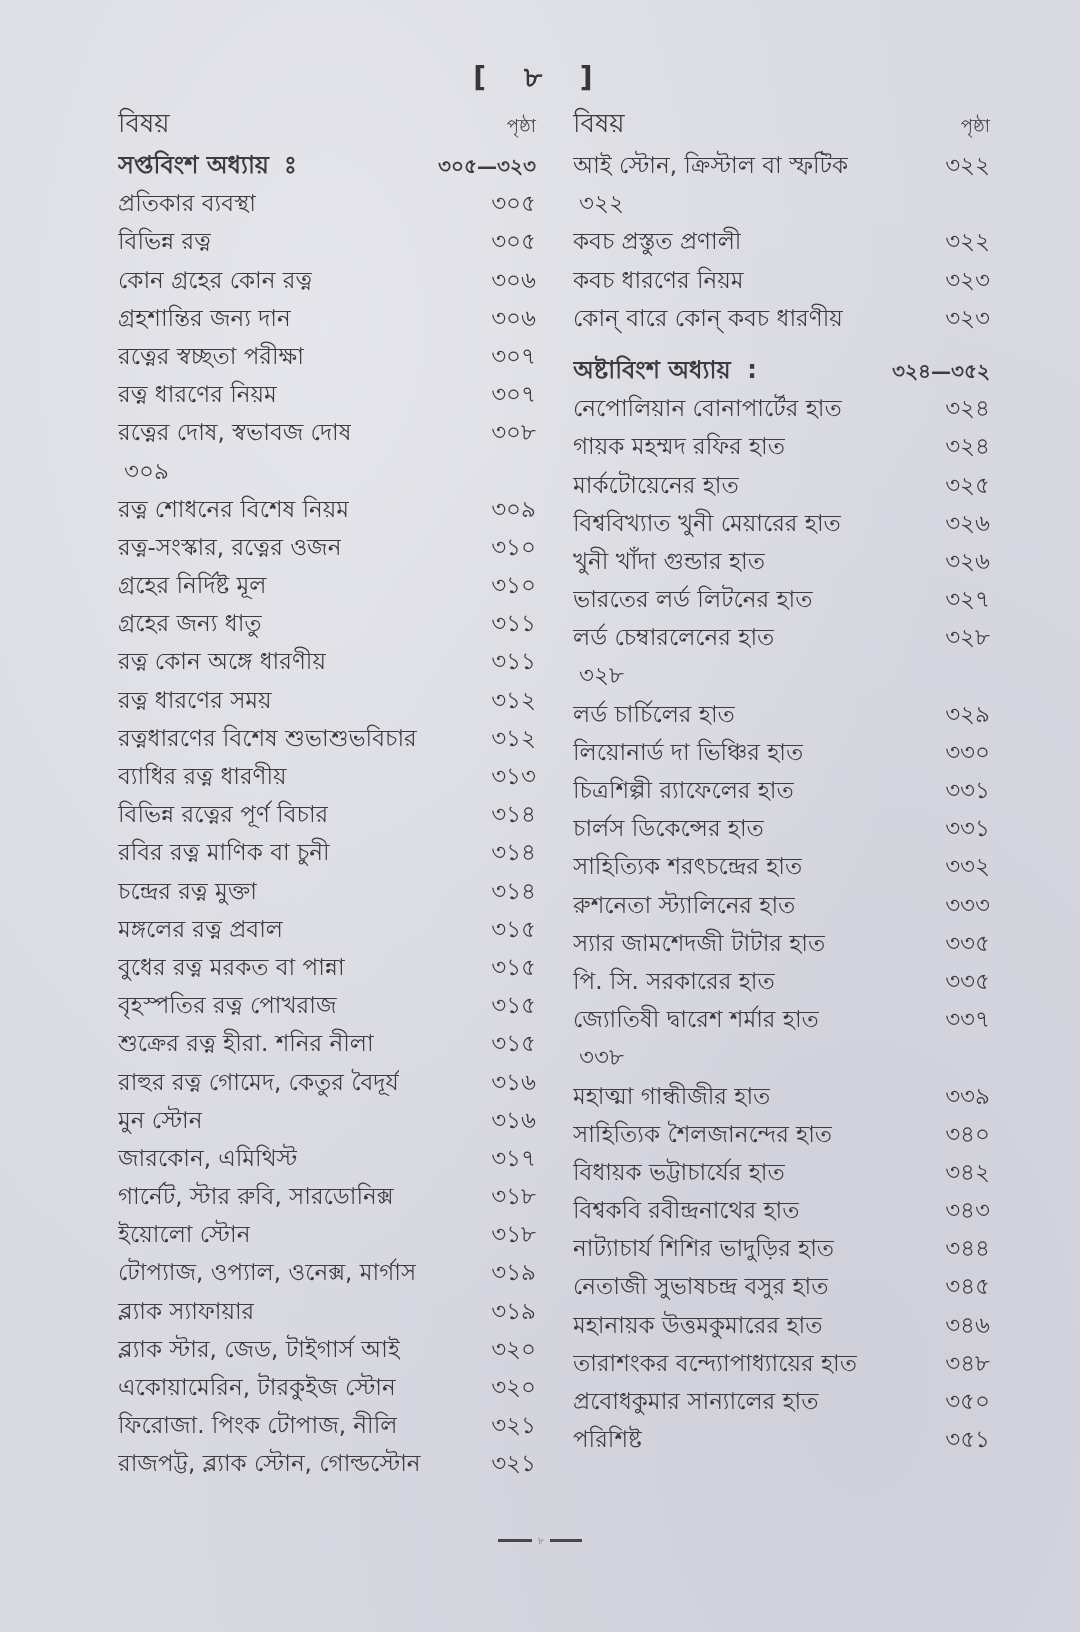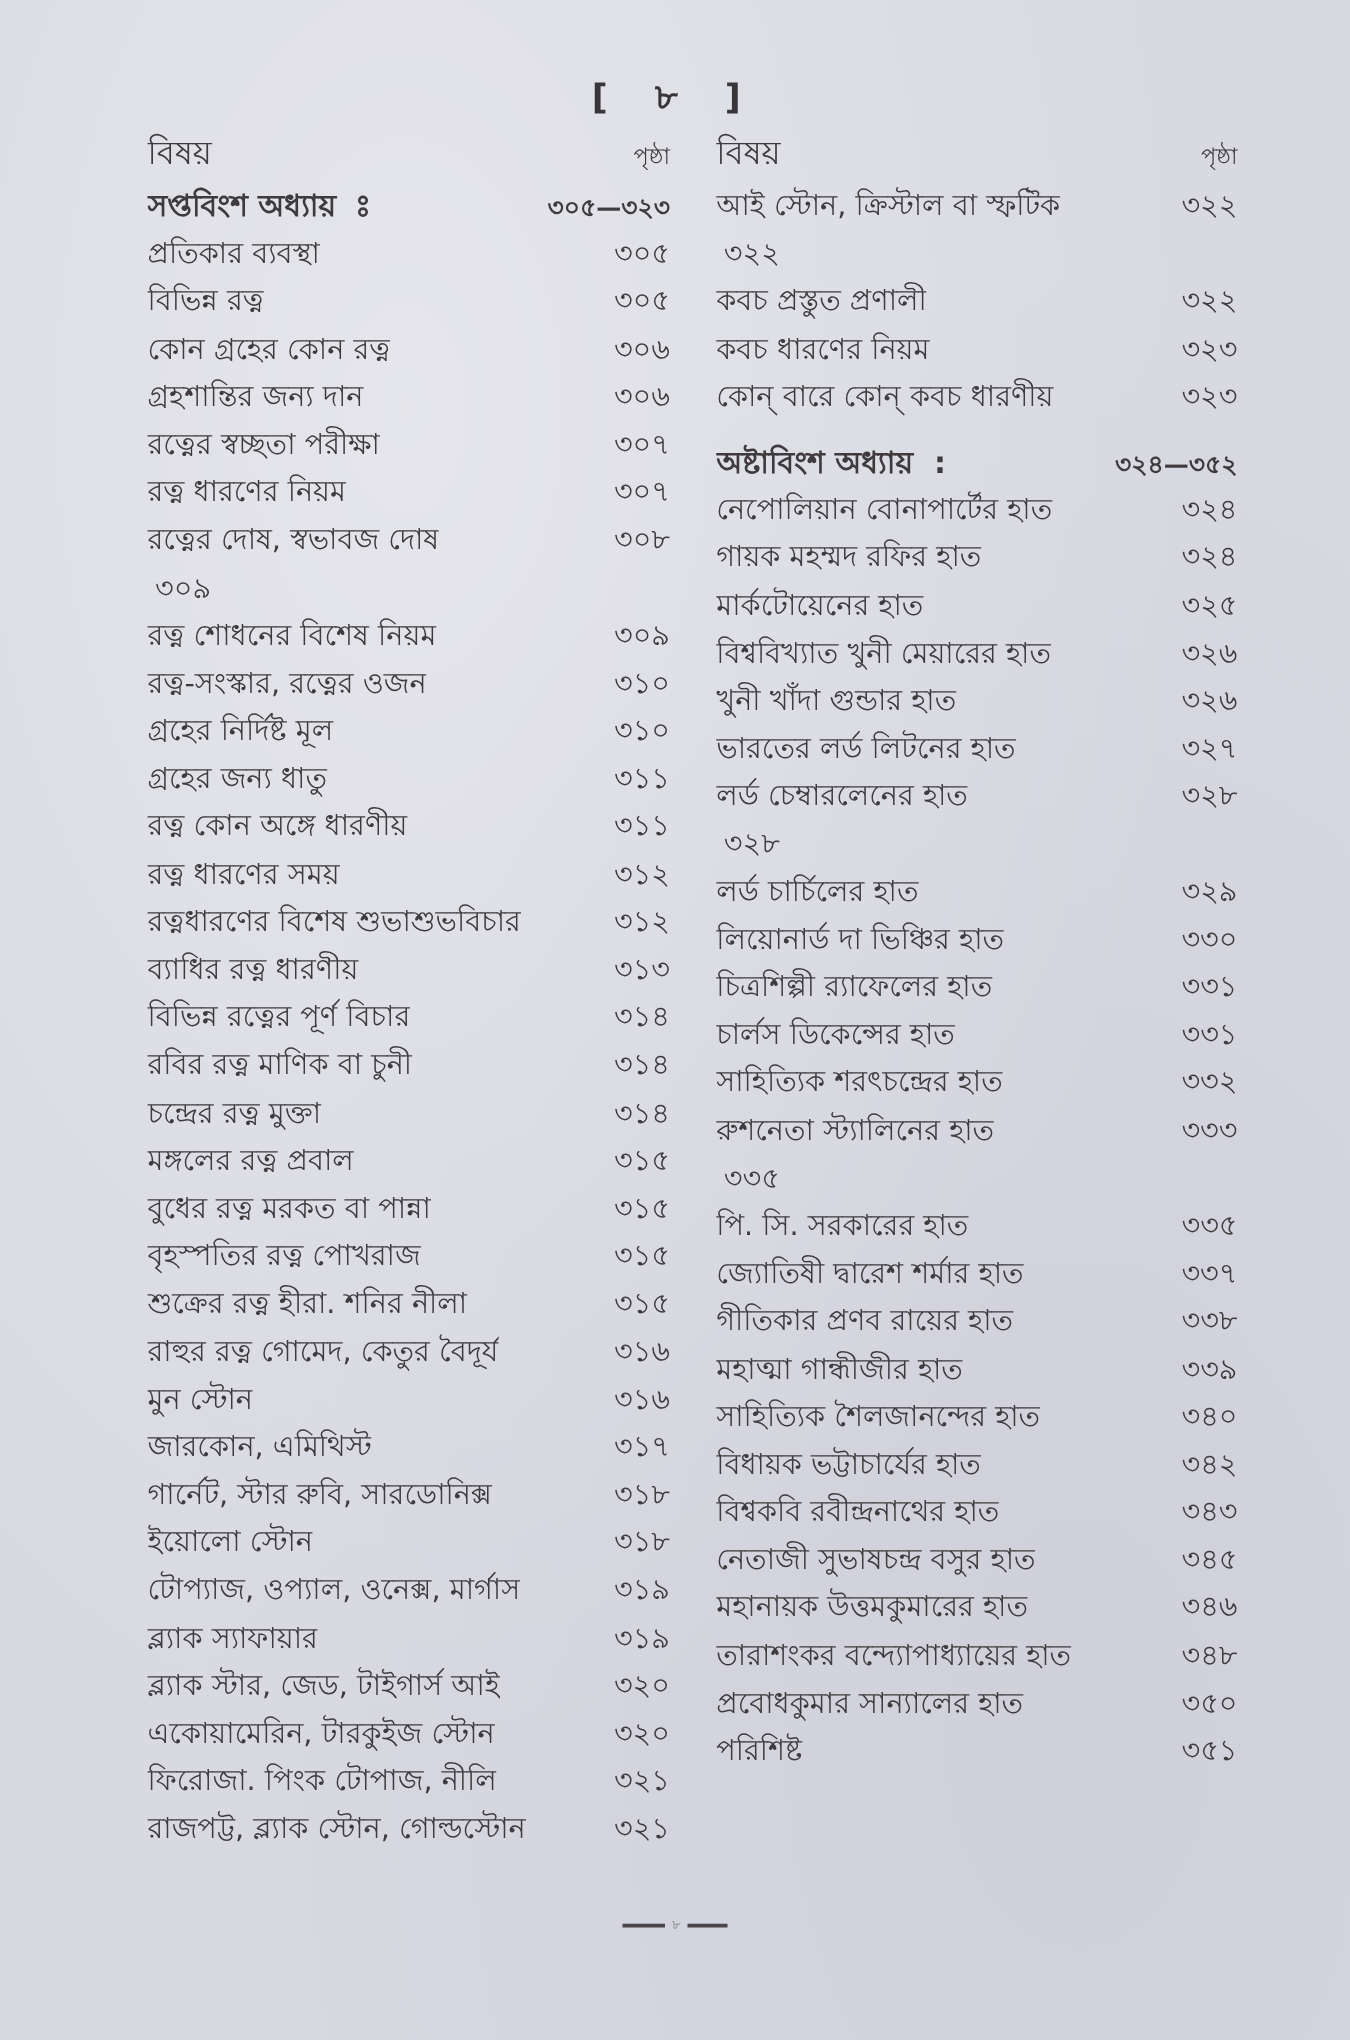--- a/index.html
+++ b/index.html
@@ -289,49 +289,53 @@
         </div>
         <div class="row">
           <span class="title">সাহিত্যিক শরৎচন্দ্রের হাত</span>
           <span class="page">৩৩২</span>
         </div>
         <div class="row">
           <span class="title">রুশনেতা স্ট্যালিনের হাত</span>
           <span class="page">৩৩৩</span>
         </div>
         <div class="row">
+          <span class="title">স্যার জামশেদজী টাটার হাত</span>
           <span class="page">৩৩৫</span>
         </div>
         <div class="row">
           <span class="title">পি. সি. সরকারের হাত</span>
           <span class="page">৩৩৫</span>
         </div>
         <div class="row">
           <span class="title">জ্যোতিষী দ্বারেশ শর্মার হাত</span>
           <span class="page">৩৩৭</span>
         </div>
         <div class="row">
-          <span class="title">গীতিকার প্রণব রায়ের হাত</span>
           <span class="page">৩৩৮</span>
         </div>
         <div class="row">
           <span class="title">মহাত্মা গান্ধীজীর হাত</span>
           <span class="page">৩৩৯</span>
         </div>
         <div class="row">
           <span class="title">সাহিত্যিক শৈলজানন্দের হাত</span>
           <span class="page">৩৪০</span>
         </div>
         <div class="row">
           <span class="title">বিধায়ক ভট্টাচার্যের হাত</span>
           <span class="page">৩৪২</span>
         </div>
         <div class="row">
           <span class="title">বিশ্বকবি রবীন্দ্রনাথের হাত</span>
           <span class="page">৩৪৩</span>
+        </div>
+        <div class="row">
+          <span class="title">নাট্যাচার্য শিশির ভাদুড়ির হাত</span>
+          <span class="page">৩৪৪</span>
         </div>
         <div class="row">
           <span class="title">নেতাজী সুভাষচন্দ্র বসুর হাত</span>
           <span class="page">৩৪৫</span>
         </div>
         <div class="row">
           <span class="title">মহানায়ক উত্তমকুমারের হাত</span>
           <span class="page">৩৪৬</span>
         </div>
         <div class="row">

